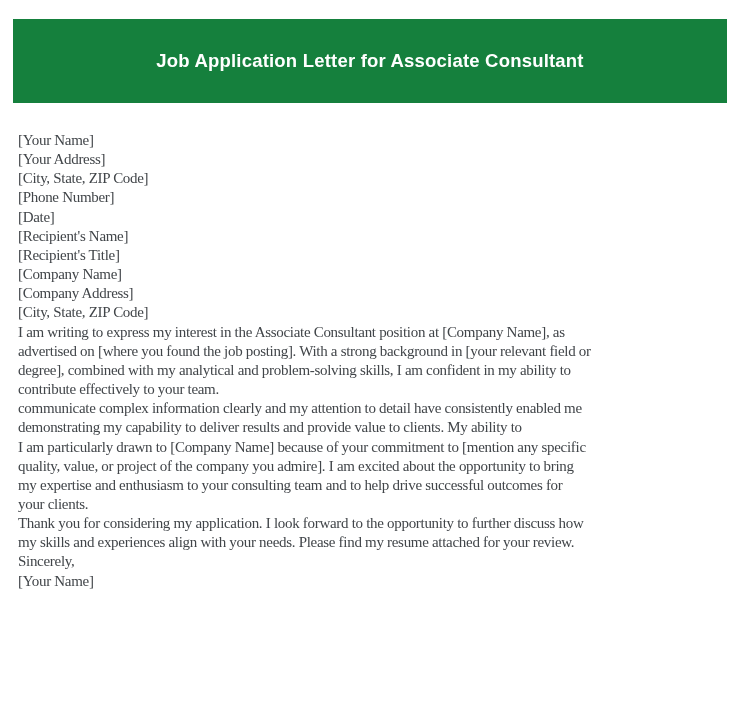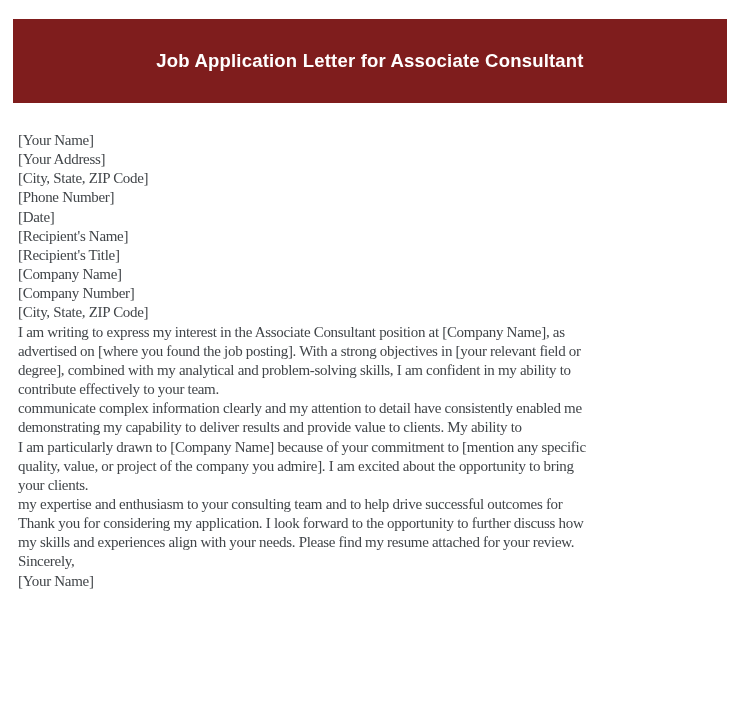--- a/index.html
+++ b/index.html
@@ -10,21 +10,21 @@
     font-family: "Liberation Sans", sans-serif;
     position: relative;
     overflow: hidden;
   }
   .header-band {
     position: absolute;
     left: 13px;
     top: 19px;
     width: 714px;
     height: 84px;
-    background: #7f1d1d;
+    background: #15803d;
     display: flex;
     align-items: center;
     justify-content: center;
   }
   .header-title {
     color: #ffffff;
     font-size: 18.5px;
     font-weight: 700;
     letter-spacing: 0.2px;
     white-space: nowrap;
@@ -55,35 +55,35 @@
 
   <div class="line">[Your Name]</div>
   <div class="line">[Your Address]</div>
   <div class="line">[City, State, ZIP Code]</div>
   <div class="line">[Phone Number]</div>
   <div class="line">[Date]</div>
 
   <div class="line">[Recipient's Name]</div>
   <div class="line">[Recipient's Title]</div>
   <div class="line">[Company Name]</div>
-  <div class="line">[Company Number]</div>
+  <div class="line">[Company Address]</div>
   <div class="line">[City, State, ZIP Code]</div>
 
 
   <div class="line">I am writing to express my interest in the Associate Consultant position at [Company Name], as</div>
-  <div class="line">advertised on [where you found the job posting]. With a strong objectives in [your relevant field or</div>
+  <div class="line">advertised on [where you found the job posting]. With a strong background in [your relevant field or</div>
   <div class="line">degree], combined with my analytical and problem-solving skills, I am confident in my ability to</div>
   <div class="line">contribute effectively to your team.</div>
 
   <div class="line">communicate complex information clearly and my attention to detail have consistently enabled me</div>
   <div class="line">demonstrating my capability to deliver results and provide value to clients. My ability to</div>
 
   <div class="line">I am particularly drawn to [Company Name] because of your commitment to [mention any specific</div>
   <div class="line">quality, value, or project of the company you admire]. I am excited about the opportunity to bring</div>
+  <div class="line">my expertise and enthusiasm to your consulting team and to help drive successful outcomes for</div>
   <div class="line">your clients.</div>
-  <div class="line">my expertise and enthusiasm to your consulting team and to help drive successful outcomes for</div>
 
   <div class="line">Thank you for considering my application. I look forward to the opportunity to further discuss how</div>
   <div class="line">my skills and experiences align with your needs. Please find my resume attached for your review.</div>
 
   <div class="line">Sincerely,</div>
   <div class="line">[Your Name]</div>
 </div>
 
 </body></html>

